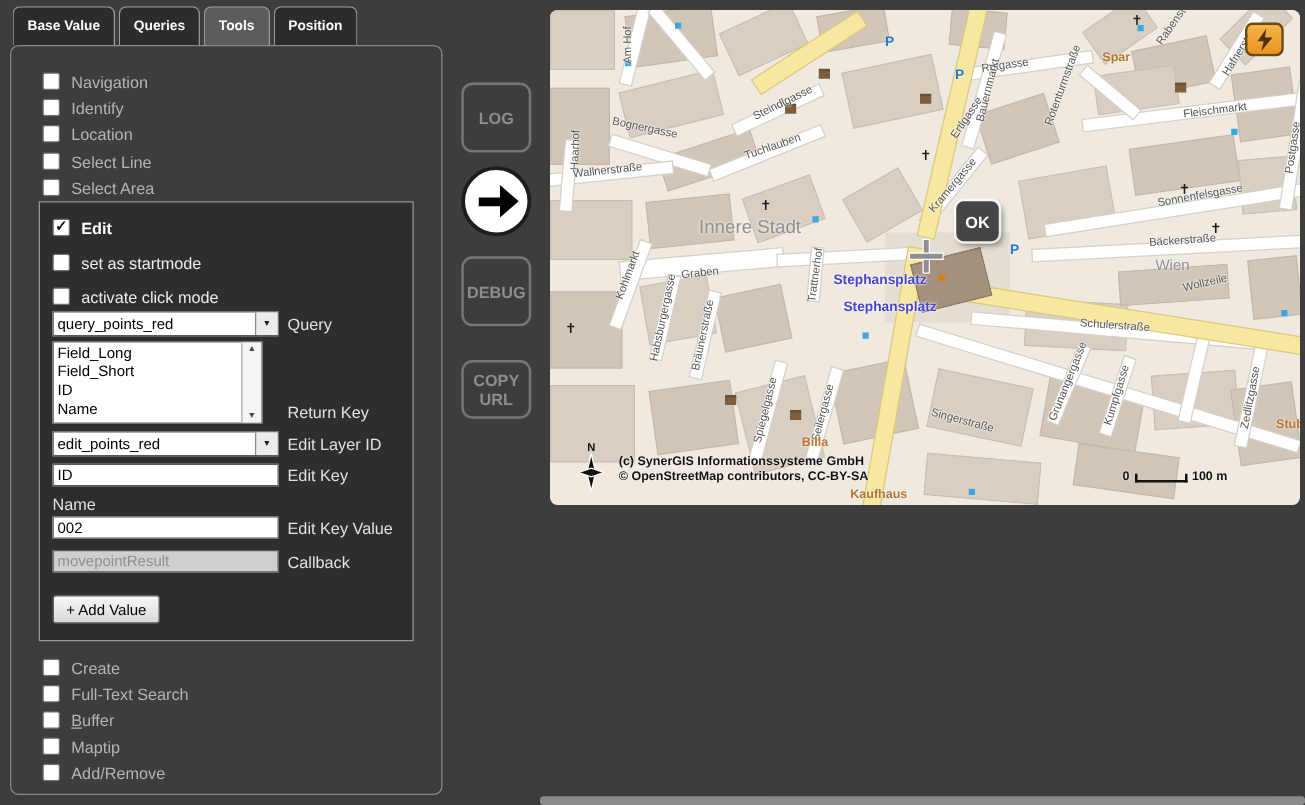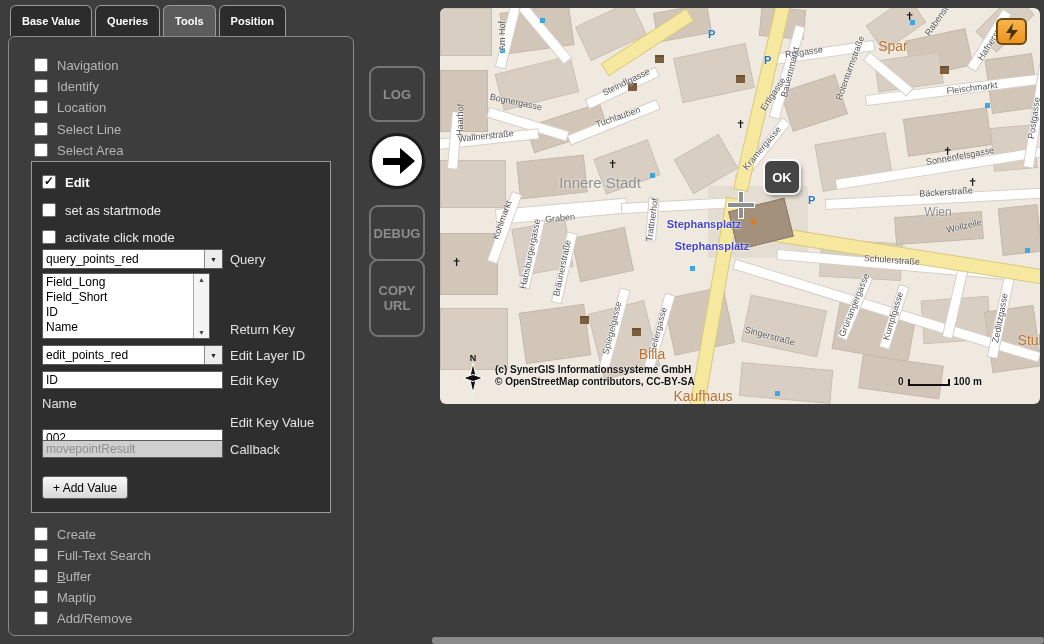--- a/index.html
+++ b/index.html
@@ -71,21 +71,21 @@
   .cathedral{position:absolute;left:292px;top:196px;width:58px;height:40px;background:#a3917c;
              box-shadow:inset 0 0 0 1px #8b7a66;transform:rotate(-14deg);z-index:3;}
   .ml{position:absolute;font-size:9px;color:#555;white-space:nowrap;z-index:4;
       text-shadow:0 0 2px #fff,0 0 2px #fff;}
   .district{position:absolute;left:160px;top:174px;transform:translate(-50%,-50%);font-size:15px;
             color:#8f8f8f;text-shadow:0 0 3px #fff;z-index:4;white-space:nowrap;}
   .citylbl{position:absolute;left:498px;top:204px;transform:translate(-50%,-50%);font-size:12px;
            color:#8f8f8f;text-shadow:0 0 3px #fff;z-index:4;}
   .sq{position:absolute;font-size:11px;font-weight:bold;color:#4444cc;z-index:4;white-space:nowrap;
       transform:translate(-50%,-50%);text-shadow:0 0 2px #fff,0 0 2px #fff;}
-  .shop{position:absolute;font-size:14px;font-weight:normal;color:#b8722c;z-index:4;
+  .shop{position:absolute;font-size:10px;font-weight:bold;color:#b8722c;z-index:4;
         transform:translate(-50%,-50%);text-shadow:0 0 2px #fff;}
   .pk{position:absolute;color:#2277cc;font-weight:bold;font-size:11px;z-index:4;text-shadow:0 0 2px #fff;}
   .ch{position:absolute;color:#1c1c1c;font-size:11px;z-index:4;}
   .lm{position:absolute;width:9px;height:8px;background:#7d5f3f;box-shadow:inset 0 2px 0 #6a4f33;z-index:4;}
   .bd{position:absolute;width:5px;height:5px;background:#3fa7e0;z-index:4;}
   .star{position:absolute;color:#e07818;font-size:18px;font-weight:bold;z-index:5;line-height:10px;}
   .crosshair{position:absolute;left:288px;top:184px;width:26px;height:26px;z-index:6;}
   .crosshair .v{position:absolute;left:11px;top:0;width:4px;height:26px;background:#8f8f8f;box-shadow:0 0 0 1px #fff;}
   .crosshair .h{position:absolute;top:11px;left:0;height:4px;width:26px;background:#8f8f8f;box-shadow:0 0 0 1px #fff;}
   .ok-btn{position:absolute;left:325px;top:153px;width:34px;height:32px;background:#454545;border-radius:6px;
@@ -179,21 +179,21 @@
       <span class="select-btn">
           <span>▼</span>
         </span>
     </div>
     <span class="field-label" style="left:198px;top:186px">Edit Layer ID</span>
 
     <input class="ti" style="left: 10px; top: 209px; width: 181px;" value="ID">
     <span class="field-label" style="left:198px;top:211px">Edit Key</span>
 
     <span class="field-label" style="left:10px;top:234px">Name</span>
-    <input class="ti" style="left: 10px; top: 251px; width: 181px; margin-top: 16px;" value="002">
+    <input class="ti" style="left: 10px; top: 251px; width: 181px;" value="002">
     <span class="field-label" style="left:198px;top:253px">Edit Key Value</span>
 
     <input class="ti" style="left: 10px; top: 278px; width: 181px;" disabled="" value="movepointResult">
     <span class="field-label" style="left:198px;top:280px">Callback</span>
 
     <button class="btn-add">+ Add Value</button>
   </div>
 
   <div class="cb-row" style="top:490px">
     <span class="cb"></span>
@@ -216,21 +216,21 @@
     <span class="cb-label">Add/Remove</span>
   </div>
 </div>
 
 <div class="act" style="top:66px">LOG</div>
 <div class="arrow-btn">
   <span class="arr-bar"></span>
   <span class="arr-head"></span>
 </div>
 <div class="act" style="top:205px">DEBUG</div>
-<div class="act" style="top:259px;height:78px">COPY URL</div>
+<div class="act" style="top:288px;height:47px">COPY URL</div>
 
 <div class="map">
 
   <div class="b" style="left:0px;top:0px;width:52px;height:48px"></div>
   <div class="b alt" style="left:62px;top:0px;width:70px;height:42px;transform:rotate(-8deg)"></div>
   <div class="b" style="left:140px;top:4px;width:62px;height:38px;transform:rotate(-25deg)"></div>
   <div class="b alt" style="left:215px;top:0px;width:55px;height:30px;transform:rotate(-10deg)"></div>
   <div class="b" style="left:237px;top:42px;width:74px;height:46px;transform:rotate(-12deg)"></div>
   <div class="b alt" style="left:320px;top:0px;width:45px;height:30px;transform:rotate(5deg)"></div>
   <div class="b" style="left:430px;top:0px;width:52px;height:32px;transform:rotate(-35deg)"></div>

